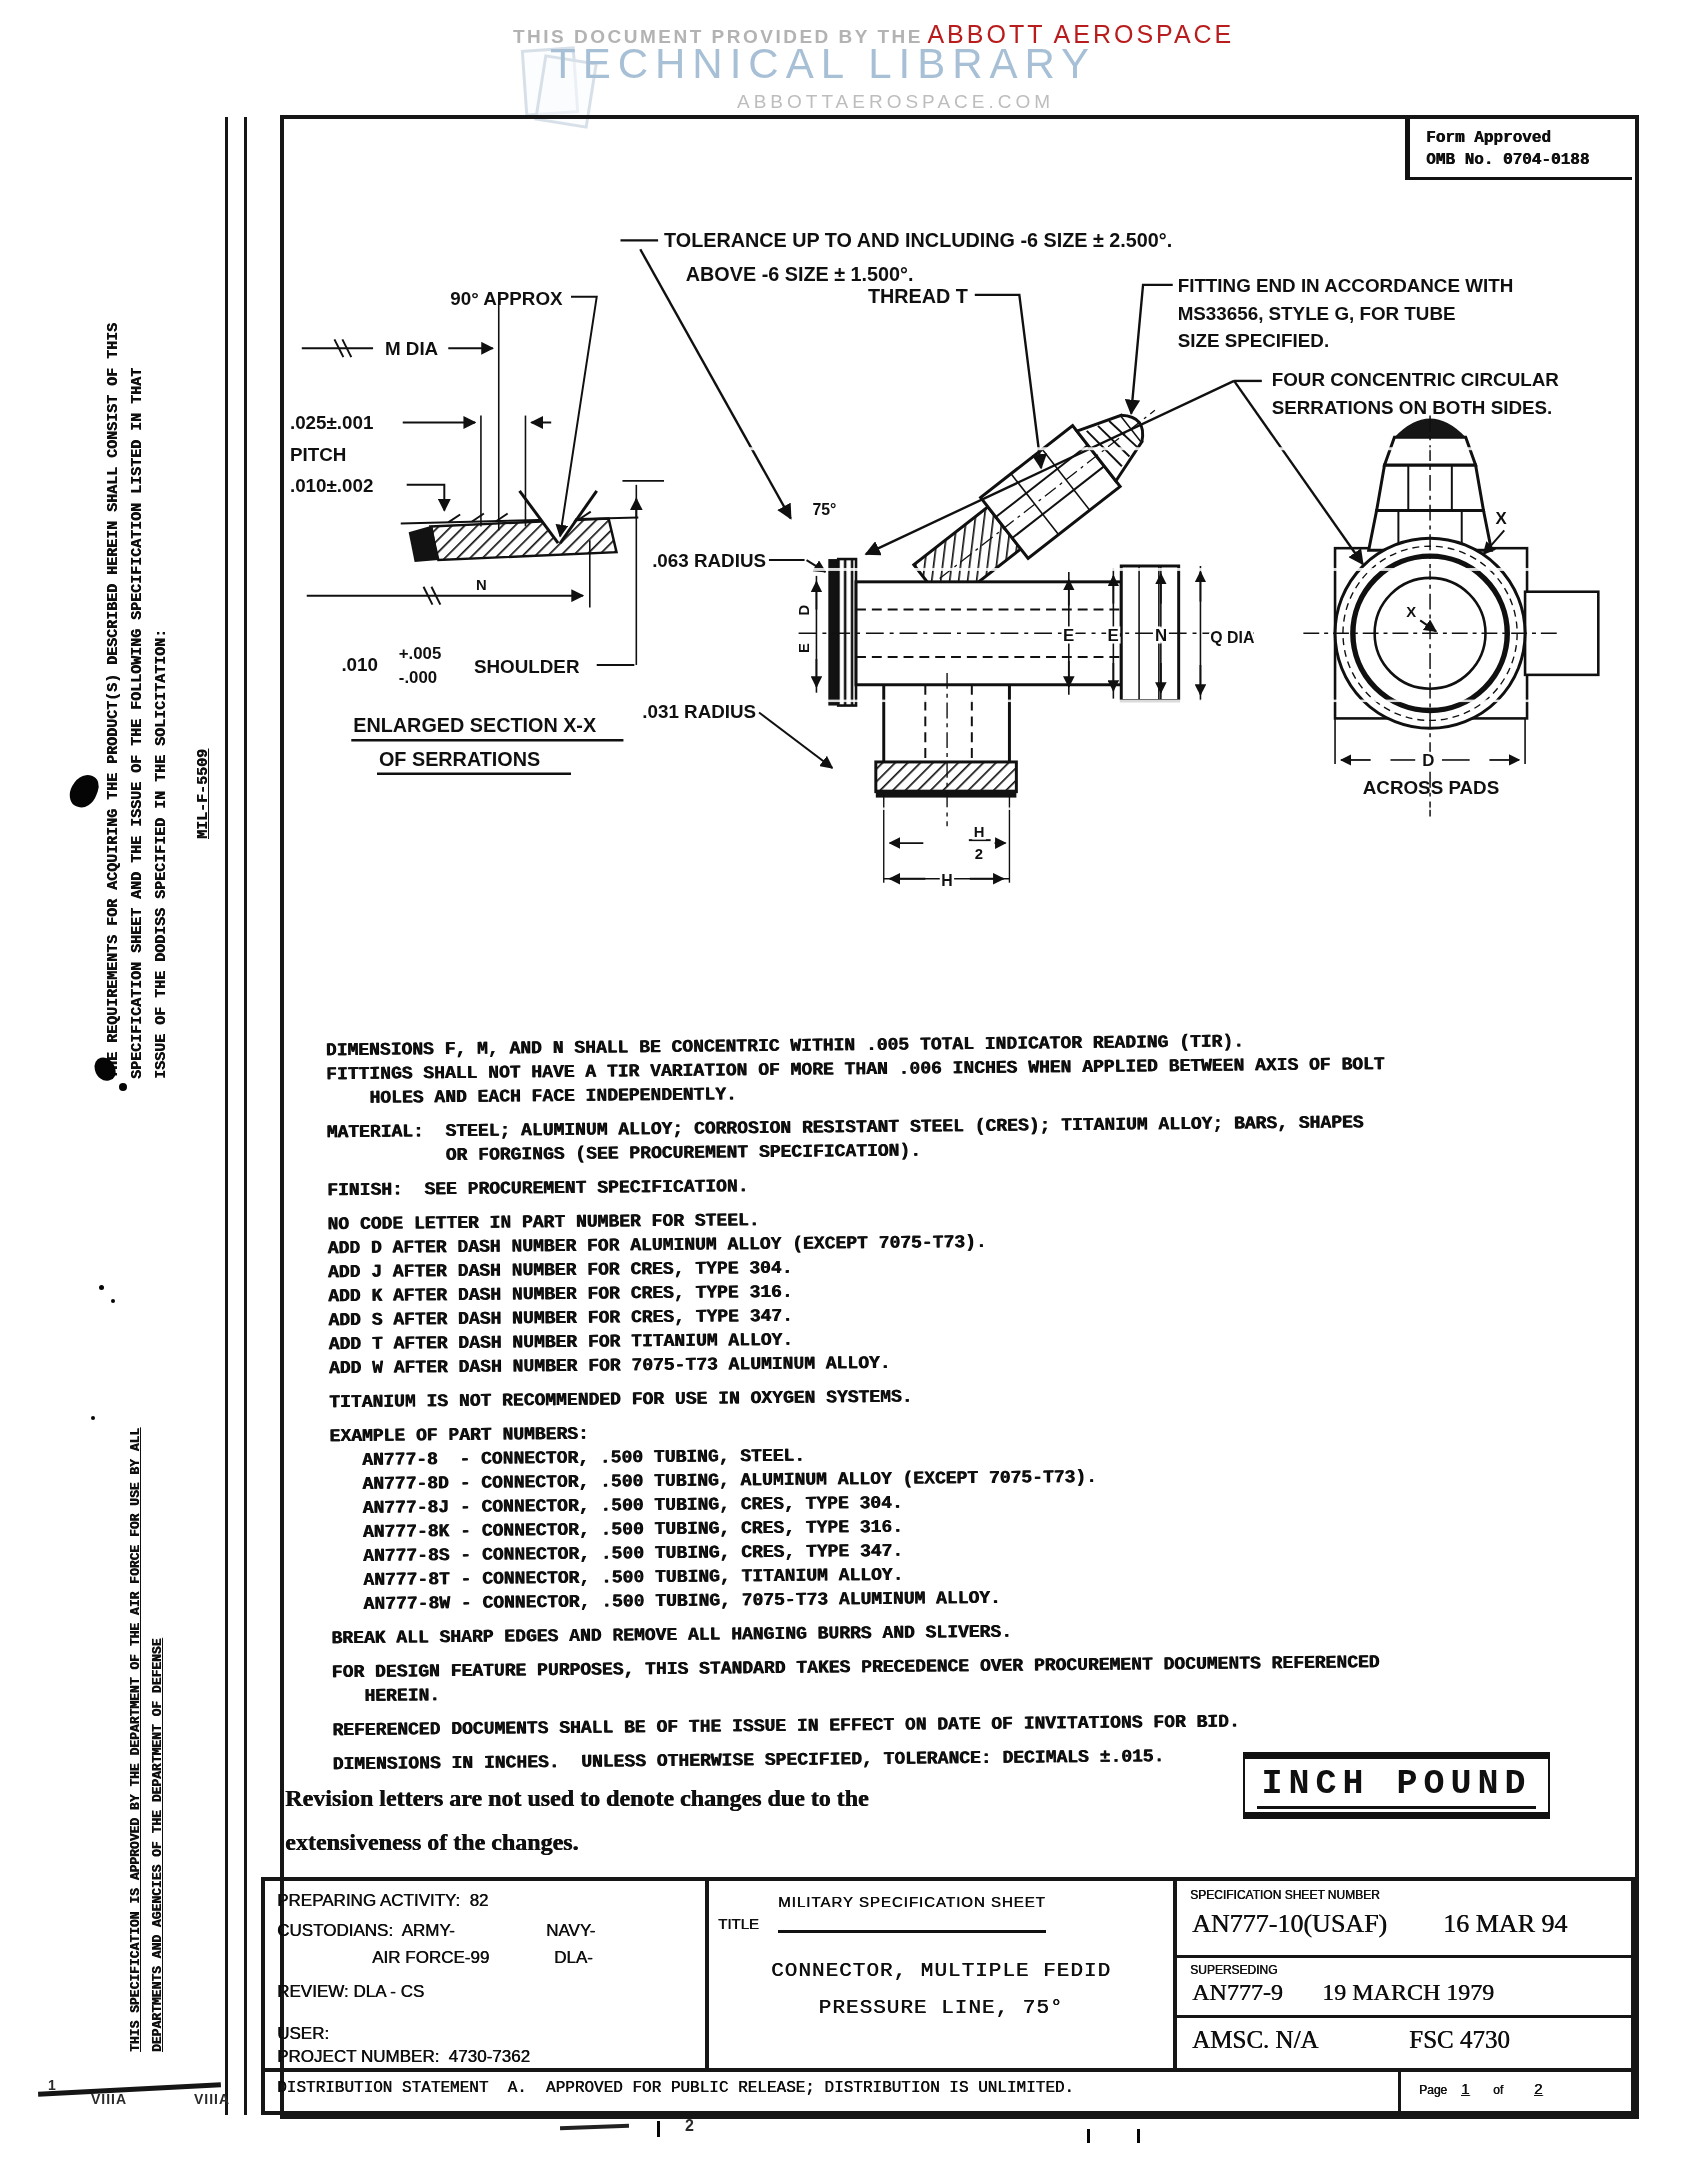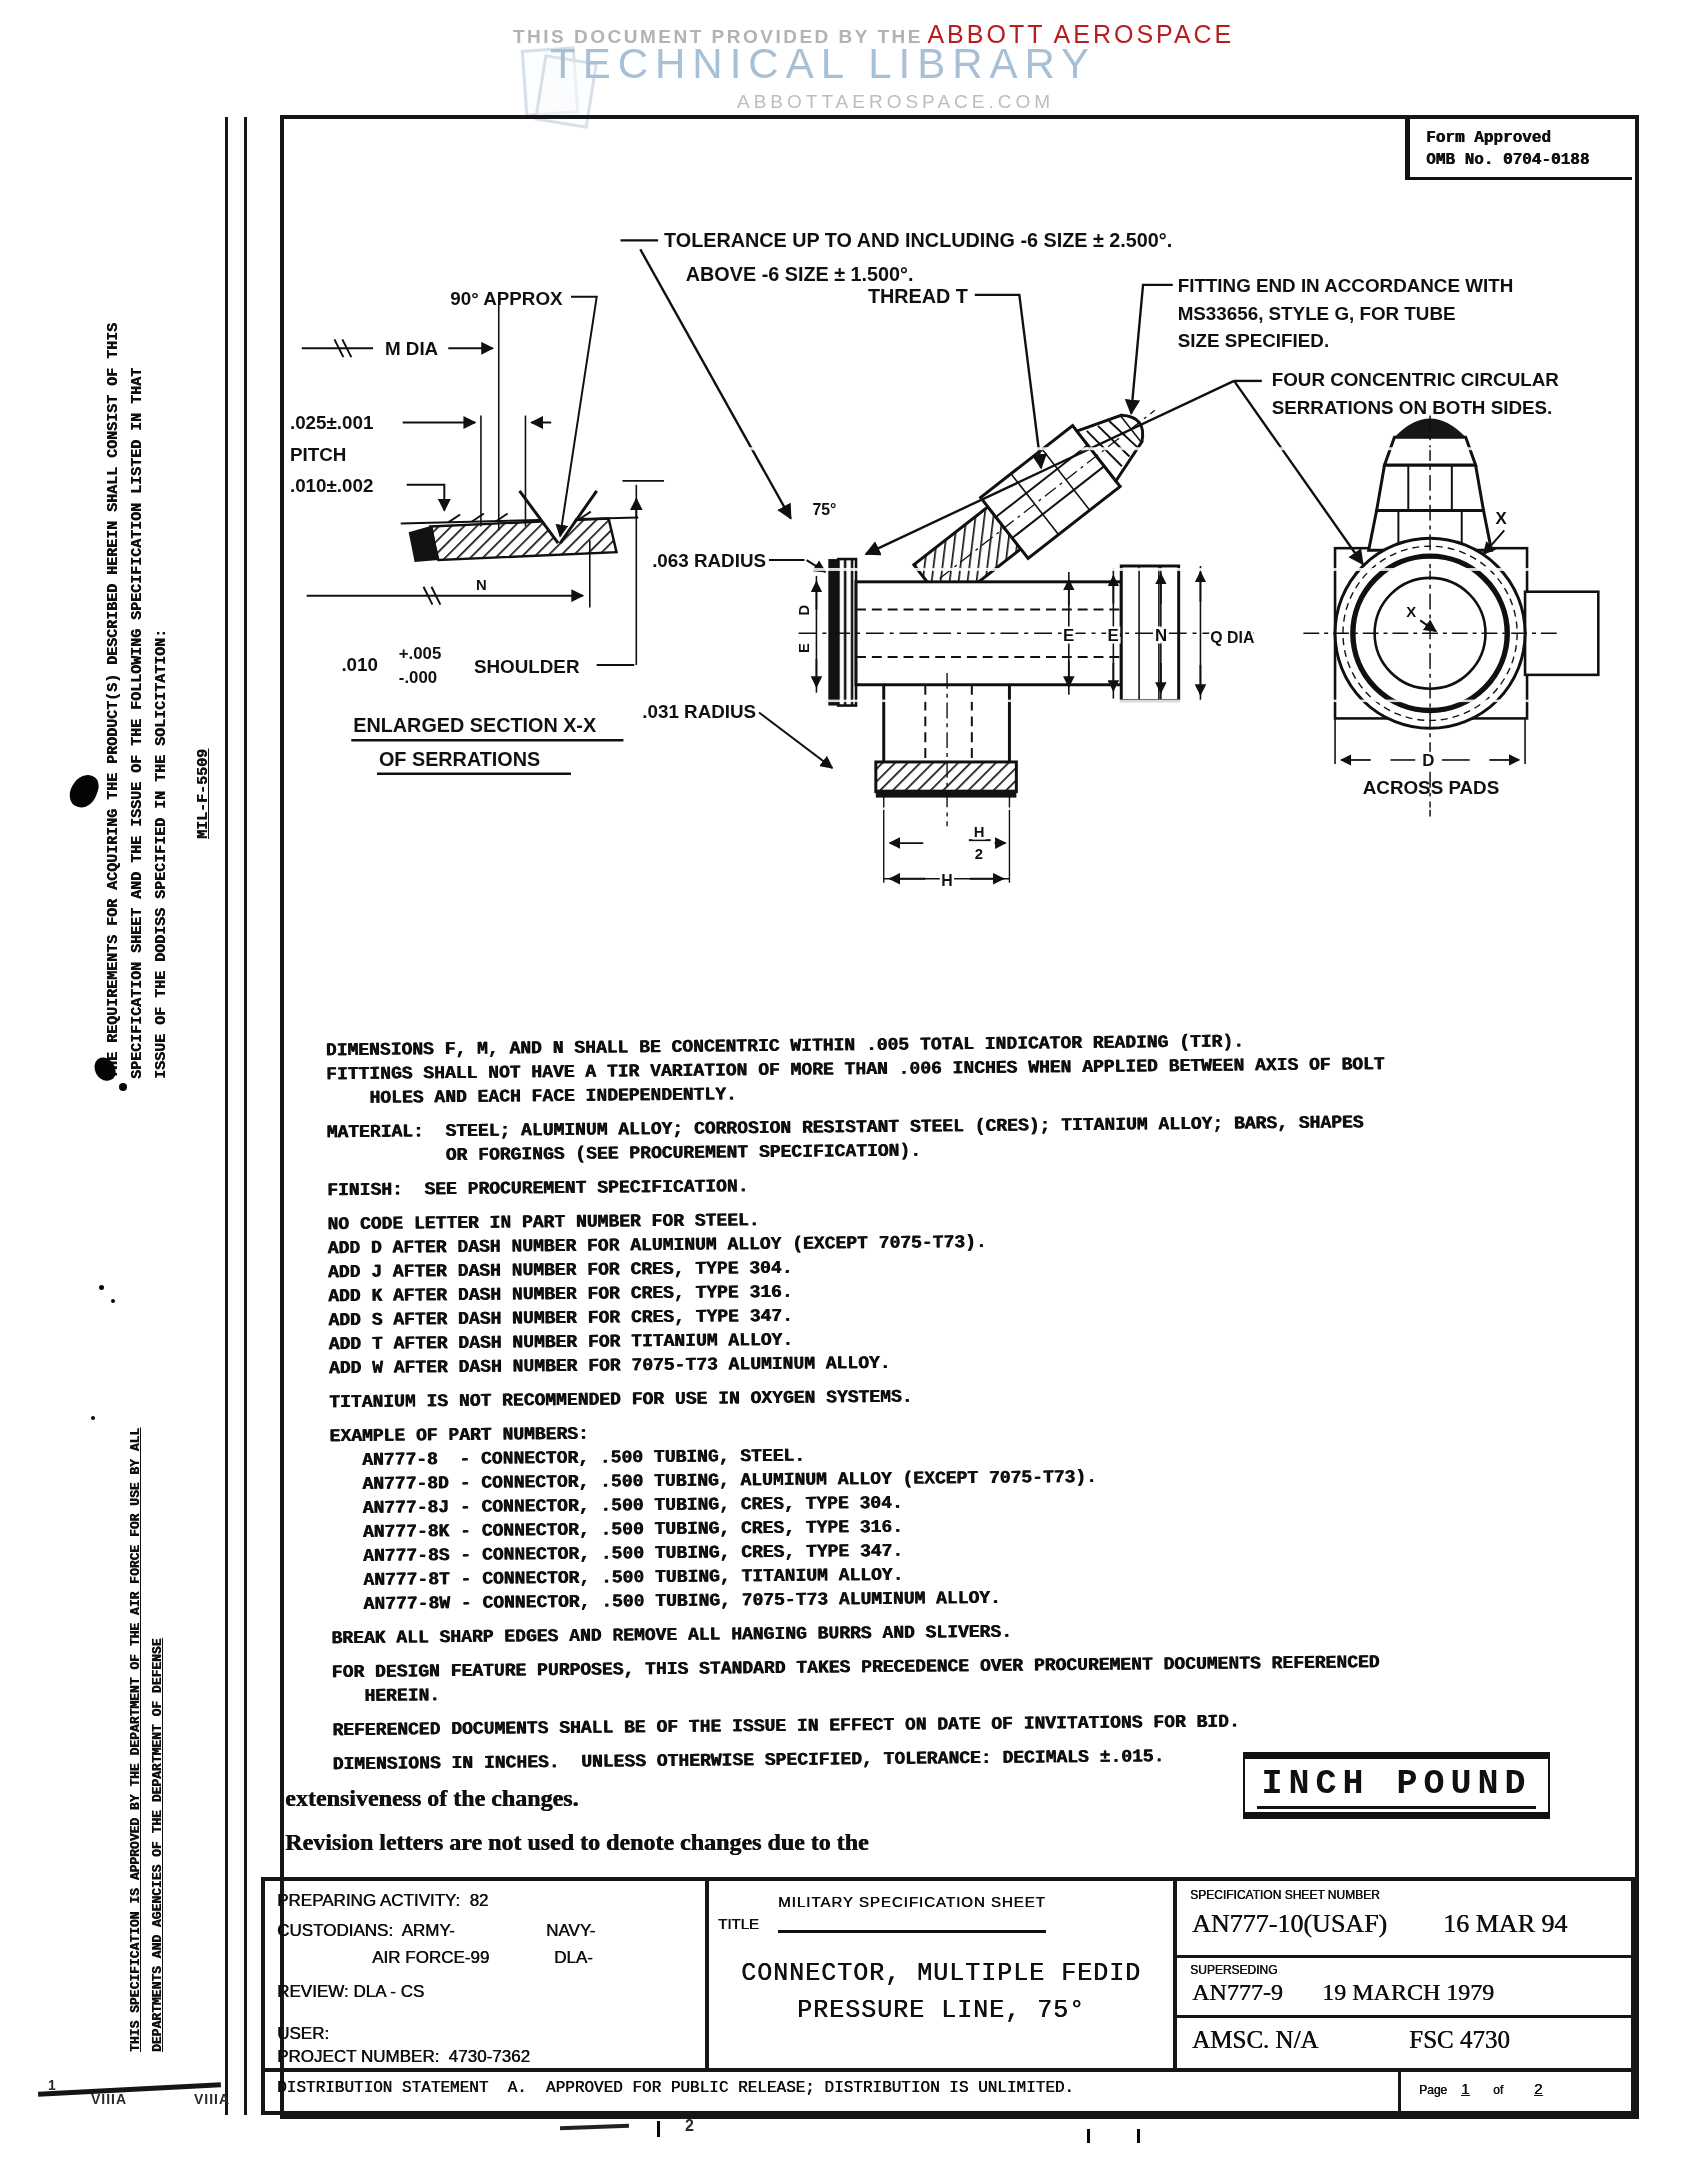--- a/index.html
+++ b/index.html
@@ -47,21 +47,21 @@
              border-left:2px solid #111;border-right:2px solid #111;text-align:center;padding:5px 0 3px;}
   .inchpound span{display:inline-block;font-family:"Liberation Mono",monospace;font-weight:700;font-size:35px;
              letter-spacing:6px;border-bottom:3px solid #111;padding:0 4px 2px;}
 
   
   .tb{left:261px;top:1877px;width:1374px;height:238px;border:4px solid #161616;box-sizing:border-box;}
   .tb .line{position:absolute;background:#161616;}
   .tb-text{position:absolute;font-weight:400;white-space:pre;text-shadow:0.5px 0 0 #000;}
   .f17{font-size:17px;} .f12{font-size:12px;} .f15{font-size:15px;}
   .serifbig{font-family:"Liberation Serif",serif;font-size:26px;}
-  .titlebig{font-size:25px;letter-spacing:1px;font-family:"Liberation Mono",monospace;}
+  .titlebig{font-size:21px;letter-spacing:1px;font-family:"Liberation Mono",monospace;}
   .mono16{font-family:"Liberation Mono",monospace;font-size:16px;}
   .uline{text-decoration:underline;}
   .mshead{border-bottom:3px solid #111;padding-bottom:20px;letter-spacing:1px;}
 
   
   .blob{background:#050505;position:absolute;}
   .art-text{position:absolute;color:#2a2a2a;font-weight:700;white-space:pre;}
 
   svg text{font-family:"Liberation Sans",sans-serif;font-weight:700;fill:#101010;}
   svg .halo{paint-order:stroke;stroke:#fff;stroke-width:5px;}
@@ -353,22 +353,22 @@
       <div class="note-line gap"></div>
       <div class="note-line">FOR DESIGN FEATURE PURPOSES, THIS STANDARD TAKES PRECEDENCE OVER PROCUREMENT DOCUMENTS REFERENCED</div>
       <div class="note-line">   HEREIN.</div>
       <div class="note-line gap"></div>
       <div class="note-line">REFERENCED DOCUMENTS SHALL BE OF THE ISSUE IN EFFECT ON DATE OF INVITATIONS FOR BID.</div>
       <div class="note-line gap"></div>
       <div class="note-line">DIMENSIONS IN INCHES.  UNLESS OTHERWISE SPECIFIED, TOLERANCE: DECIMALS ±.015.</div>
     </div>
 
   <div class="abs revnote">
+    <div>Revision letters are not used to denote changes due to the</div>
     <div>extensiveness of the changes.</div>
-    <div>Revision letters are not used to denote changes due to the</div>
   </div>
 
   <div class="abs inchpound">
     <span>INCH POUND</span>
   </div>
 
   <div class="abs tb">
 
     <div class="line" style="left:440px;top:0;width:4px;height:187px;"></div>
     <div class="line" style="left:908px;top:0;width:4px;height:187px;"></div>

